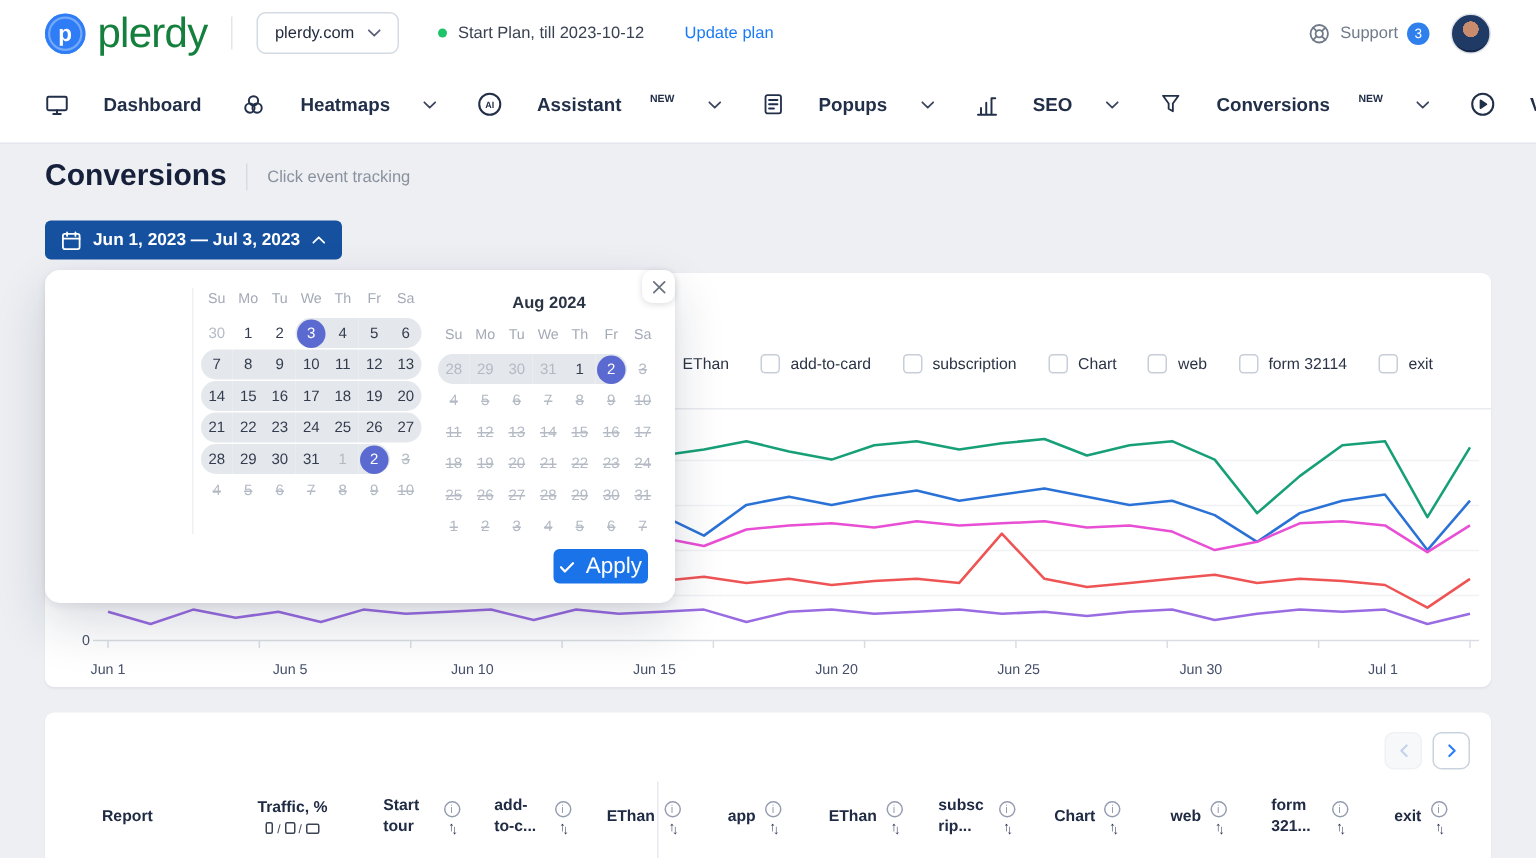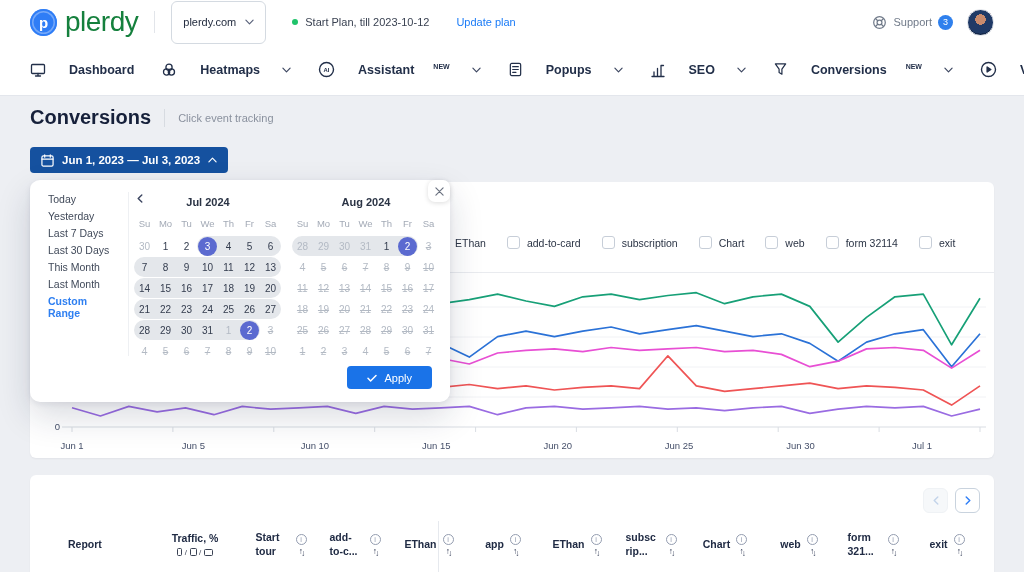--- a/index.html
+++ b/index.html
@@ -8,21 +8,21 @@
   button { font-family:"Liberation Sans", sans-serif; cursor:pointer; }
 
   
   .topbar { height:44px; background:#fff; display:flex; align-items:center; padding:0 30px; }
   .brand { display:flex; align-items:center; gap:8px; }
   .logo { width:27px; height:27px; border-radius:50%; background:#2f7df6; color:#fff;
     display:flex; align-items:center; justify-content:center; font-size:15px; font-weight:bold;
     box-shadow:inset 0 0 0 2px #2f7df6, inset 0 0 0 3.5px #ffffff55; }
   .brand-name { font-size:28px; font-weight:400; color:#15803d; letter-spacing:-.5px; }
   .vdiv { width:1px; height:22px; background:#e2e5ea; margin:0 16px; }
-  .domain-select { height:43px; background:#fff; border:1px solid #d4dae1; border-radius:6px;
+  .domain-select { height:28px; background:#fff; border:1px solid #d4dae1; border-radius:6px;
     display:flex; align-items:center; gap:9px; padding:0 11px; font-size:11px; color:#232c3f; }
   .plan { display:flex; align-items:center; gap:7px; font-size:11px; color:#3a4252; margin-left:26px; }
   .dot { width:6px; height:6px; border-radius:50%; background:#1fc36a; }
   .update { color:#1a7bf7; margin-left:20px; text-decoration:none; cursor:pointer; }
   .hright { margin-left:auto; display:flex; align-items:center; }
   .support { display:flex; align-items:center; gap:6px; font-size:11px; color:#707a89; background:none; border:none; }
   .badge { min-width:15px; height:15px; border-radius:8px; background:#2f80ed; color:#fff;
     font-size:9px; line-height:15px; text-align:center; padding:0 3px; }
   .avatar { width:27px; height:27px; border-radius:50%; margin-left:14px; cursor:pointer;
     background:radial-gradient(circle at 50% 38%, #c98b6d 0 26%, #203a66 27% 70%, #16294b 71%),
@@ -82,21 +82,21 @@
   .day { width:21px; height:20px; display:flex; align-items:center; justify-content:center; cursor:pointer; }
   .day i { width:19px; height:19px; line-height:19px; border-radius:50%; text-align:center;
     font-style:normal; font-size:10px; color:#333c4e; }
   .day.pill { background:#e4e7eb; }
   .day.ps { border-top-left-radius:10px; border-bottom-left-radius:10px; }
   .day.pe { border-top-right-radius:10px; border-bottom-right-radius:10px; }
   .day.mut i { color:#b3bac4; }
   .day.dis i { color:#b3bac4; text-decoration:line-through; }
   .day i.selc { background:#5b6ad0; color:#fff; }
   .apply { position:absolute; right:18px; bottom:13px; height:23px; background:#1a73e8; color:#fff;
-    border:none; border-radius:4px; display:flex; align-items:center; gap:7px; padding:0 20px; font-size:11px; }
+    border:none; border-radius:4px; display:flex; align-items:center; gap:7px; padding:0 4px; font-size:15px; }
 
   
   .tablecard { position:absolute; left:30px; top:475px; width:964px; height:120px;
     background:#fff; border-radius:6px 6px 0 0; box-shadow:0 1px 2px rgba(16,24,40,.05); }
   .pager { position:absolute; top:13px; right:14px; display:flex; gap:7px; }
   .pg { width:25px; height:25px; border-radius:6px; display:flex; align-items:center; justify-content:center; }
   .pg.prev { background:#f6f8fa; border:1px solid #eff2f5; color:#c3d4ea; }
   .pg.next { background:#fff; border:1px solid #c9d3de; color:#2e7ef7; }
   .vline { position:absolute; left:408px; top:46px; bottom:0; width:1px; background:#e6e9ee; }
   .thead { position:absolute; left:22px; right:10px; top:56px; display:flex; align-items:center; }
@@ -360,39 +360,22 @@
       <text x="30" y="153" text-anchor="end" fill="#6b7280">0</text>
     </svg>
 </section>
 
 <div class="popup">
   <button class="close">
       <svg viewBox="0 0 10 10" width="9" height="9" fill="none" stroke="currentColor" stroke-width="1.3" stroke-linecap="round" stroke-linejoin="round">
         <path d="M1 1l8 8M9 1L1 9"></path>
       </svg>
     </button>
-  <ul class="presets">
-      <li class="preset">Today</li>
-      <li class="preset">Yesterday</li>
-      <li class="preset">Last 7 Days</li>
-      <li class="preset">Last 30 Days</li>
-      <li class="preset">This Month</li>
-      <li class="preset">Last Month</li>
-      <li class="preset active">Custom Range</li>
-    </ul>
   <div class="pdiv"></div>
   <div class="cal" style="left:104px">
-      <div class="cal-head">
-    <span class="cal-prev">
-          <svg viewBox="0 0 9 10" width="8" height="9" fill="none" stroke="currentColor" stroke-width="1.6" stroke-linecap="round" stroke-linejoin="round">
-            <path d="M6.5 1l-4 4 4 4"></path>
-          </svg>
-        </span>
-    <span class="cal-title">Jul 2024</span>
-      </div>
       <div class="cal-row">
         <span class="wd-c">Su</span>
         <span class="wd-c">Mo</span>
         <span class="wd-c">Tu</span>
         <span class="wd-c">We</span>
         <span class="wd-c">Th</span>
         <span class="wd-c">Fr</span>
         <span class="wd-c">Sa</span>
       </div>
       <div class="cal-row">

